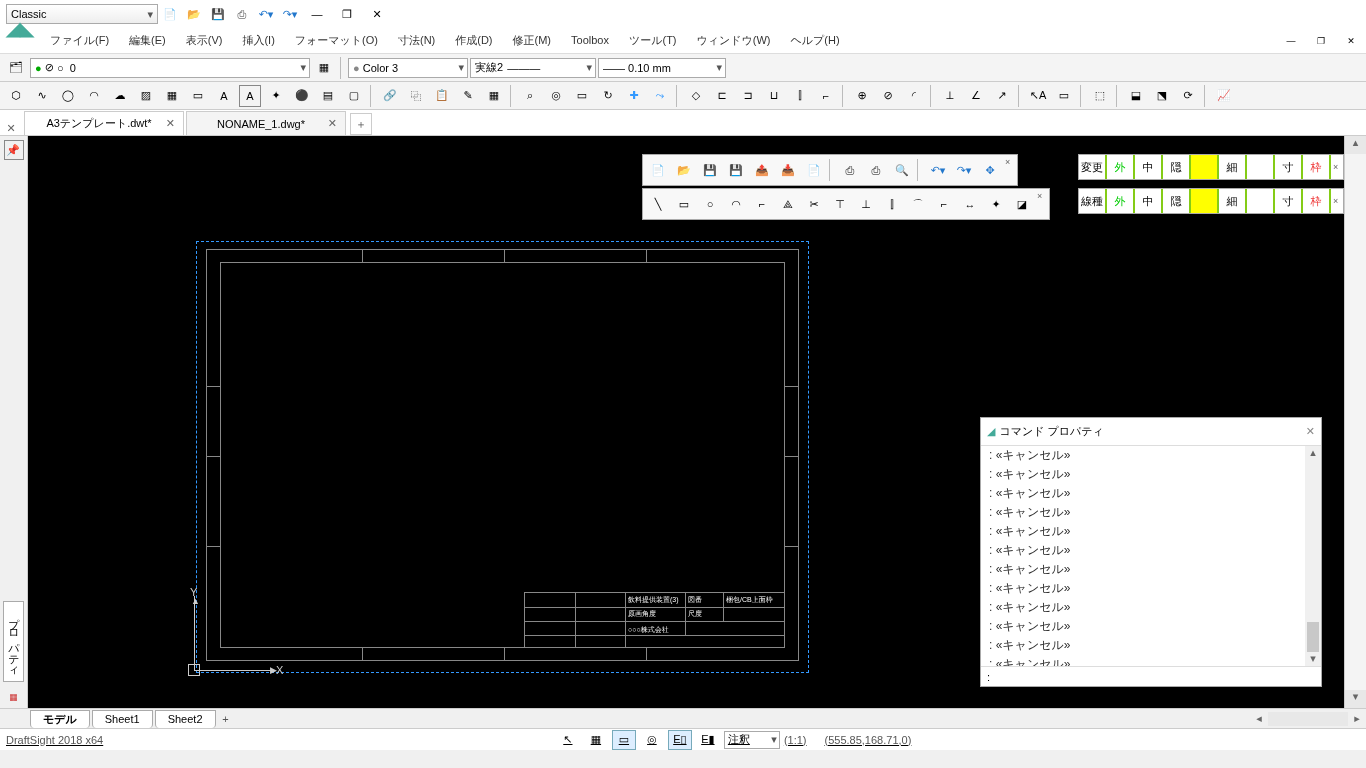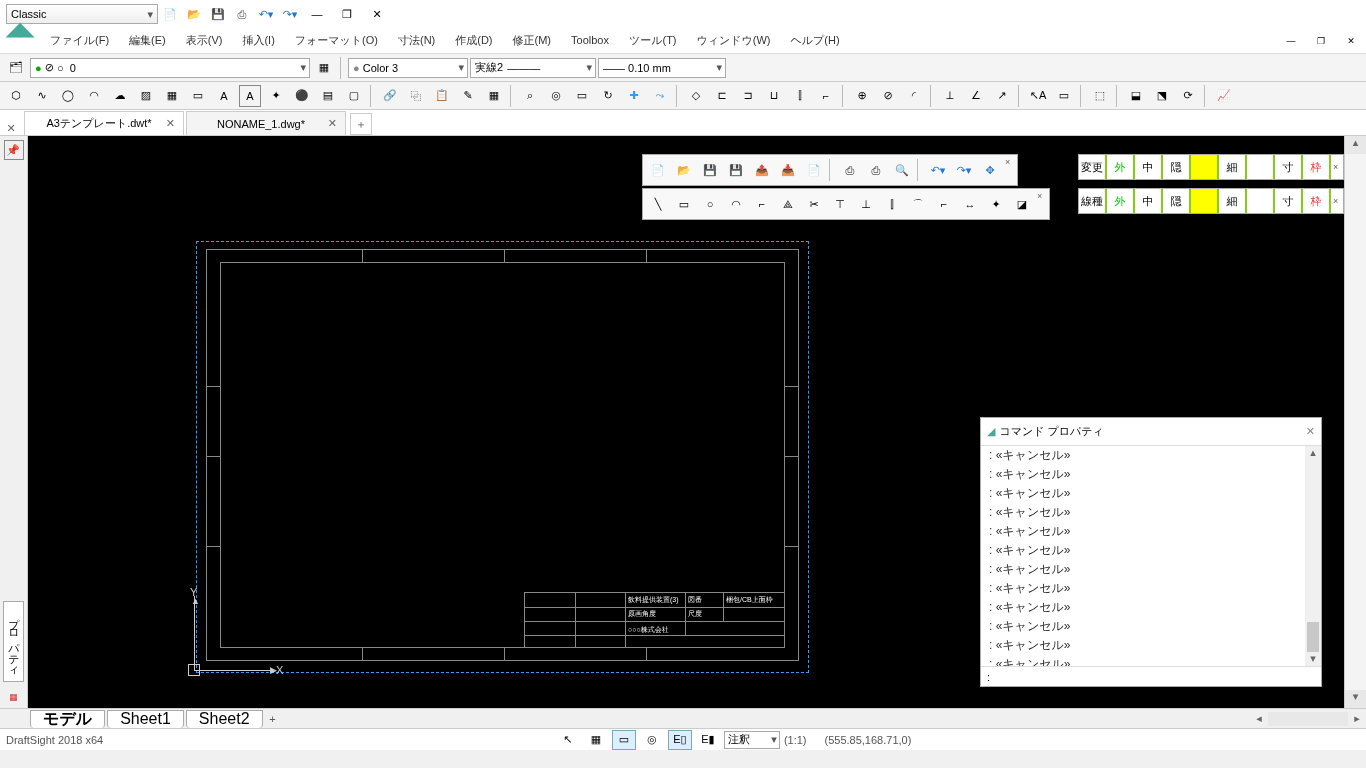--- a/index.html
+++ b/index.html
@@ -37,24 +37,24 @@
 .fclose { width: 10px; height: 10px; font-size: 9px; color: #666; margin-left: 2px; cursor: pointer; }
 .jp-tb { position: absolute; background: #fff; border: 1px solid #aaa; display: flex; align-items: center; box-shadow: 2px 2px 4px rgba(0,0,0,.2); }
 .jp-cell { width: 28px; height: 24px; display: inline-flex; align-items: center; justify-content: center; font-size: 11px; font-weight: normal; border-right: 2px solid #84cc16; }
 .cmdwin { position: absolute; left: 952px; top: 281px; width: 342px; height: 270px; background: #fff; border: 1px solid #aaa; display: flex; flex-direction: column; box-shadow: 2px 2px 6px rgba(0,0,0,.3); }
 .cmdwin-hdr { height: 28px; display: flex; align-items: center; padding: 0 6px; border-bottom: 1px solid #ddd; }
 .cmdwin-body { flex: 1; overflow: hidden; position: relative; }
 .cmd-line { padding: 1px 8px; color: #333; font-size: 12px; }
 .cmd-scroll { position: absolute; right: 0; top: 0; width: 16px; height: 100%; background: #f0f0f0; display: flex; flex-direction: column; }
 .cmd-input { height: 20px; border-top: 1px solid #ddd; padding: 0 6px; display: flex; align-items: center; }
 .sheet-tabs { height: 20px; background: #f0f0f0; display: flex; align-items: center; border-top: 1px solid #ccc; }
-.sh-tab { height: 18px; padding: 0 12px; border: 1px solid #aaa; border-bottom: none; background: #fff; margin-left: 2px; font-size: 16px; display: flex; align-items: center; cursor: pointer; border-radius: 0 0 4px 4px; }
+.sh-tab { height: 18px; padding: 0 12px; border: 1px solid #aaa; border-bottom: none; background: #fff; margin-left: 2px; font-size: 11px; display: flex; align-items: center; cursor: pointer; border-radius: 0 0 4px 4px; }
 .sh-tab.active { font-weight: bold; }
 .sh-add { width: 20px; text-align: center; color: #555; cursor: pointer; }
-.statusbar { height: 22px; background: #fff; border-top: 1px solid #ccc; display: flex; align-items: center; padding: 0 6px; gap: 4px; }
+.statusbar { height: 22px; background: #fff; border-top: 1px solid #ccc; display: flex; align-items: center; padding: 0 6px; gap: 4px; text-decoration: underline; }
 .st-txt { color: #555; }
 .st-dd { width: 56px; height: 18px; border: 1px solid #aaa; display: inline-flex; align-items: center; padding: 0 3px; position: relative; }
 .st-dd::after { content: '▾'; position: absolute; right: 2px; color: #555; }
 .sbtn { width: 24px; height: 20px; border: 1px solid transparent; display: inline-flex; align-items: center; justify-content: center; cursor: pointer; }
 .sbtn.on { border: 1px solid #7ab; background: #def; }
 
 .sel-rect { position: absolute; border: 1px dashed #39f; }
 .frame-o { position: absolute; border: 1px solid #888; }
 .frame-i { position: absolute; border: 1px solid #888; }
 .tick { position: absolute; background: #888; }

